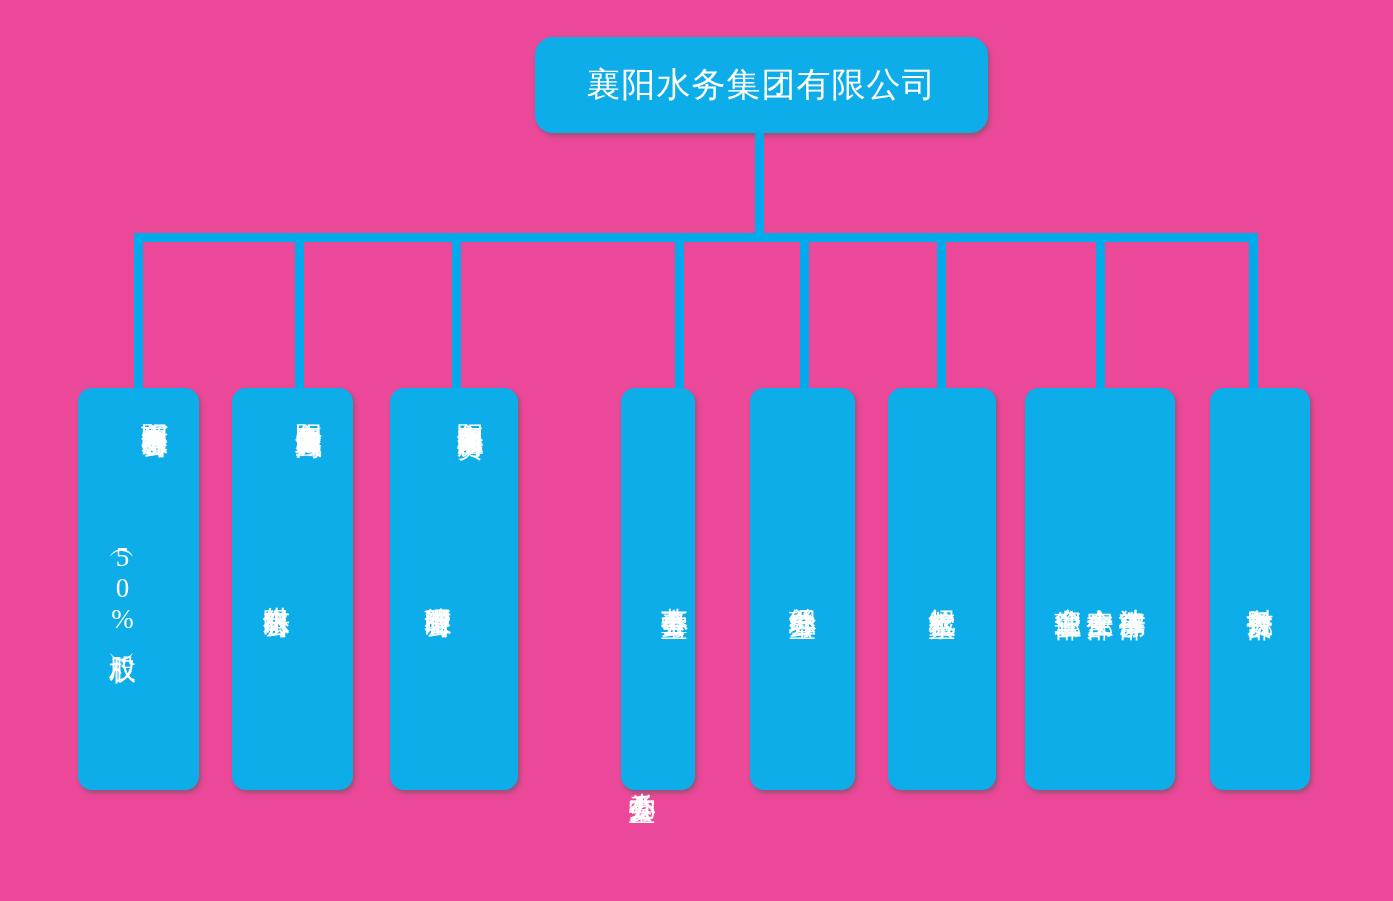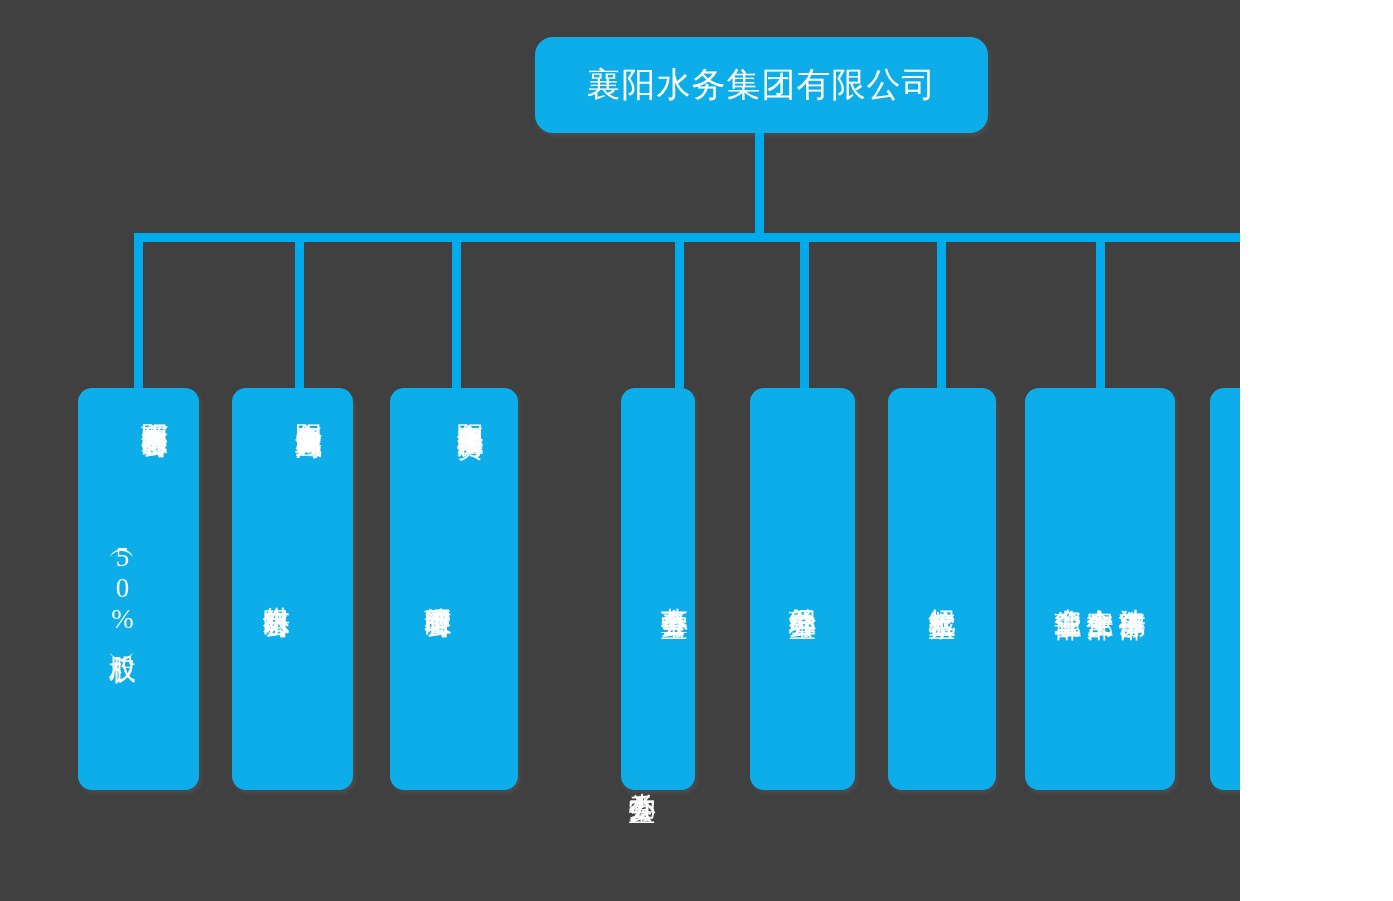--- a/index.html
+++ b/index.html
@@ -5,23 +5,23 @@
   html, body {
     margin: 0;
     padding: 0;
     background: #ffffff;
   }
   body {
     font-family: "Liberation Serif", "DejaVu Serif", serif;
   }
   #org-chart {
     position: relative;
-    width: 1240px;
+    width: 1393px;
     height: 901px;
-    background: #404040;
+    background: #ec4899;
     overflow: hidden;
   }
 
   
   .line {
     position: absolute;
     background: #00ABEC;
   }
 
   

